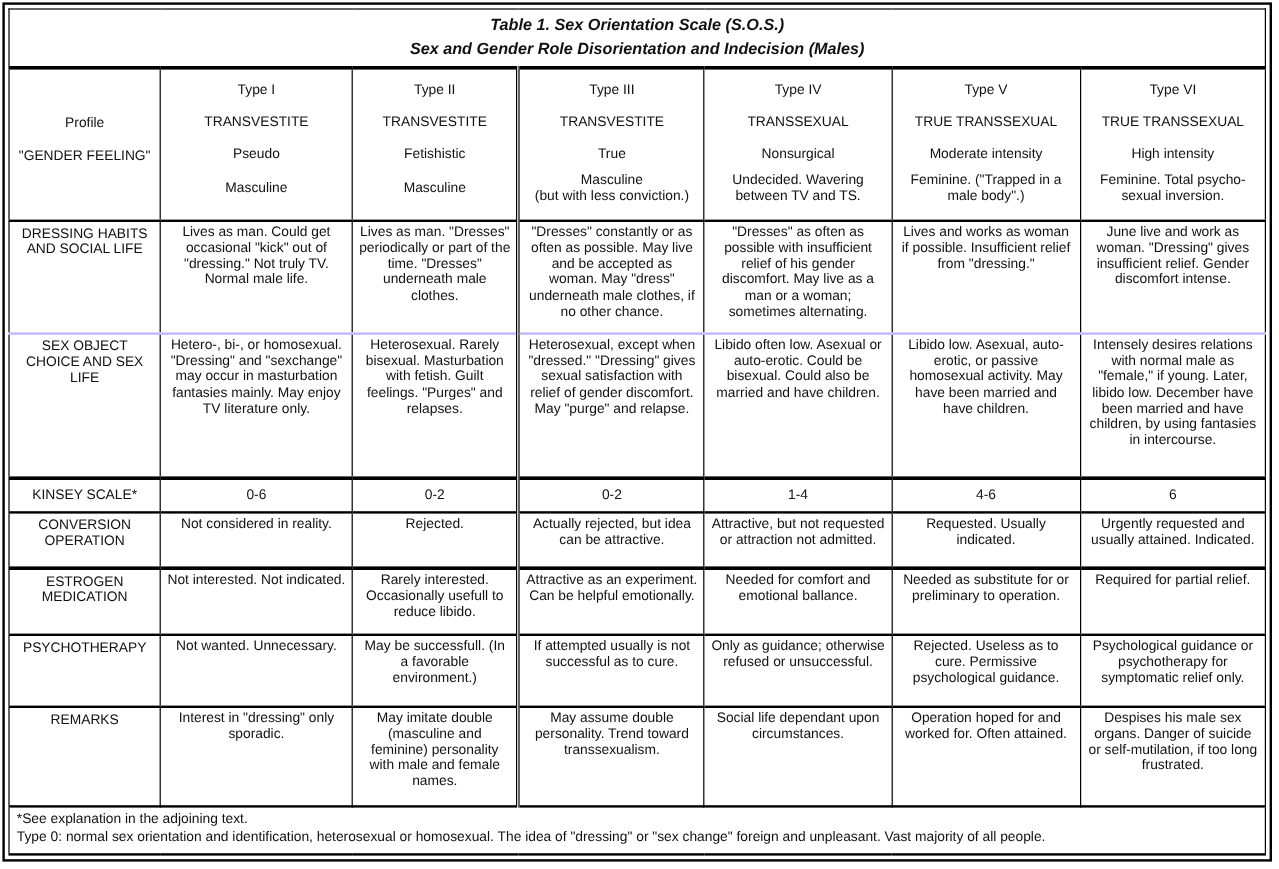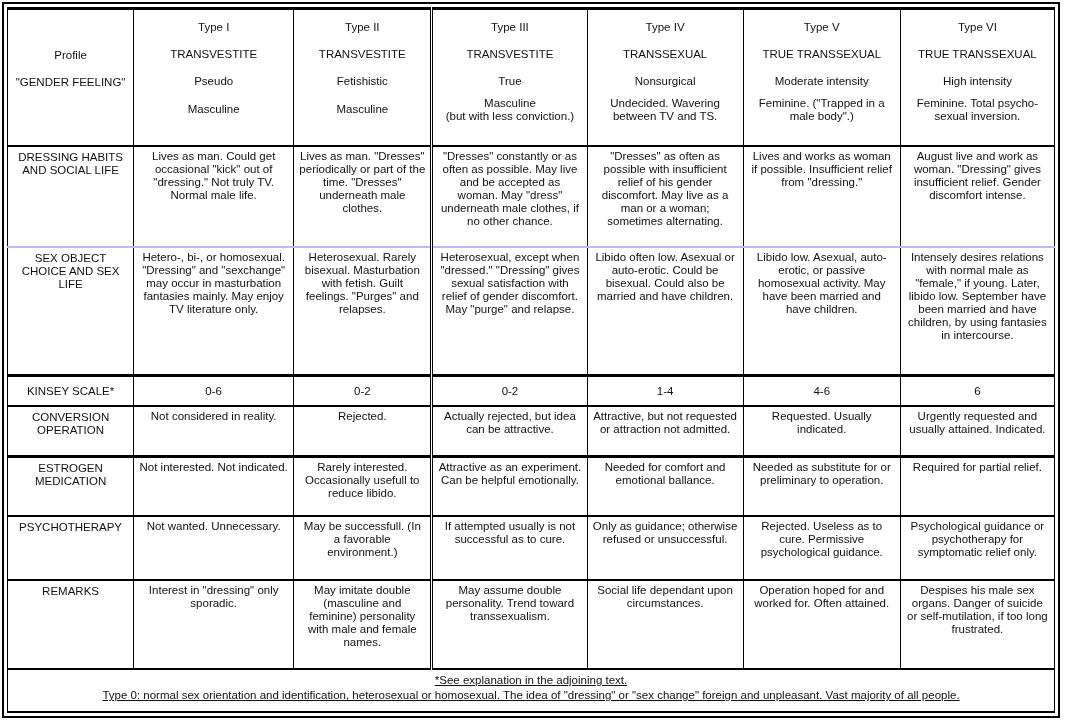--- a/index.html
+++ b/index.html
@@ -82,39 +82,45 @@
     display: grid;
     grid-template-rows: 26px 27px 27px 1fr;
     align-items: center;
     height: 110px;
     padding-top: 2px;
   }
   .pslot { }
   .pslot-desc { white-space: pre-line; }
   td.lab { padding: 4px 4px; }
   tr.r-kinsey td { vertical-align: middle; padding-top: 2px; padding-bottom: 1px; }
-  .foot-cell { text-align: center; vertical-align: top; padding: 3px 6px; text-decoration: underline; }
+  .foot-cell { text-align: left; vertical-align: top; padding: 3px 6px; }
   .foot-line { font-size: 11.5px; line-height: 1.3; }
 </style>
 </head>
 <body>
 
 <div class="frame">
   <table class="sos">
     <colgroup>
       <col style="width:126px">
         <col style="width:160px">
         <col style="width:138px">
       <col style="width:155px">
         <col style="width:156px">
         <col style="width:157px">
         <col style="width:154px">
     </colgroup>
 
     <tbody>
+        <tr class="r-title">
+      <td class="title-cell" colspan="7">
+        <div class="title-line">Table 1. Sex Orientation Scale (S.O.S.)</div>
+        <div class="title-line">Sex and Gender Role Disorientation and Indecision (Males)</div>
+      </td>
+    </tr>
 
 
     <tr class="r-profile">
       <td class="lab">
         <div class="pgrid">
           <div class="pslot"></div>
           <div class="pslot">Profile</div>
           <div class="pslot">"GENDER FEELING"</div>
           <div class="pslot"></div>
         </div>
@@ -170,31 +176,31 @@
       </td>
     </tr>
 
     <tr class="r-dressing">
       <td class="lab">DRESSING HABITS AND SOCIAL LIFE</td>
       <td class="vline">Lives as man. Could get occasional "kick" out of "dressing." Not truly TV. Normal male life.</td>
       <td class="vline">Lives as man. "Dresses" periodically or part of the time. "Dresses" underneath male clothes.</td>
       <td class="dl">"Dresses" constantly or as often as possible. May live and be accepted as woman. May "dress" underneath male clothes, if no other chance.</td>
       <td class="vline">"Dresses" as often as possible with insufficient relief of his gender discomfort. May live as a man or a woman; sometimes alternating.</td>
       <td class="vline">Lives and works as woman if possible. Insufficient relief from "dressing."</td>
-      <td class="vline">August live and work as woman. "Dressing" gives insufficient relief. Gender discomfort intense.</td>
+      <td class="vline">June live and work as woman. "Dressing" gives insufficient relief. Gender discomfort intense.</td>
     </tr>
 
     <tr class="r-sexobj">
       <td class="lab">SEX OBJECT CHOICE AND SEX LIFE</td>
       <td class="vline">Hetero-, bi-, or homosexual. "Dressing" and "sexchange" may occur in masturbation fantasies mainly. May enjoy TV literature only.</td>
       <td class="vline">Heterosexual. Rarely bisexual. Masturbation with fetish. Guilt feelings. "Purges" and relapses.</td>
       <td class="dl">Heterosexual, except when "dressed." "Dressing" gives sexual satisfaction with relief of gender discomfort. May "purge" and relapse.</td>
       <td class="vline">Libido often low. Asexual or auto-erotic. Could be bisexual. Could also be married and have children.</td>
       <td class="vline">Libido low. Asexual, auto-erotic, or passive homosexual activity. May have been married and have children.</td>
-      <td class="vline">Intensely desires relations with normal male as "female," if young. Later, libido low. September have been married and have children, by using fantasies in intercourse.</td>
+      <td class="vline">Intensely desires relations with normal male as "female," if young. Later, libido low. December have been married and have children, by using fantasies in intercourse.</td>
     </tr>
 
     <tr class="r-kinsey">
       <td class="lab">KINSEY SCALE*</td>
       <td class="vline">0-6</td>
       <td class="vline">0-2</td>
       <td class="dl">0-2</td>
       <td class="vline">1-4</td>
       <td class="vline">4-6</td>
       <td class="vline">6</td>

